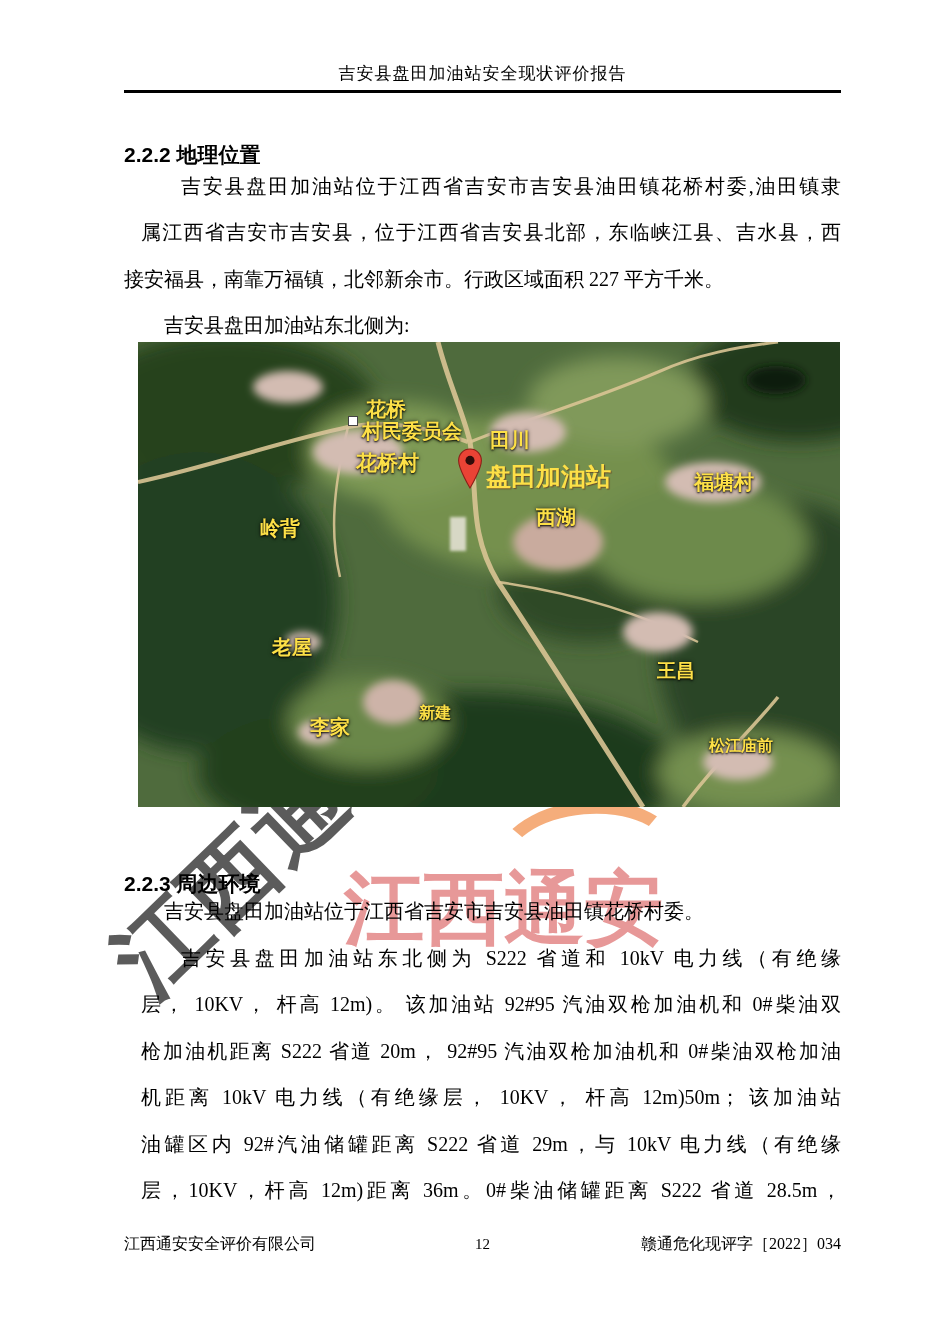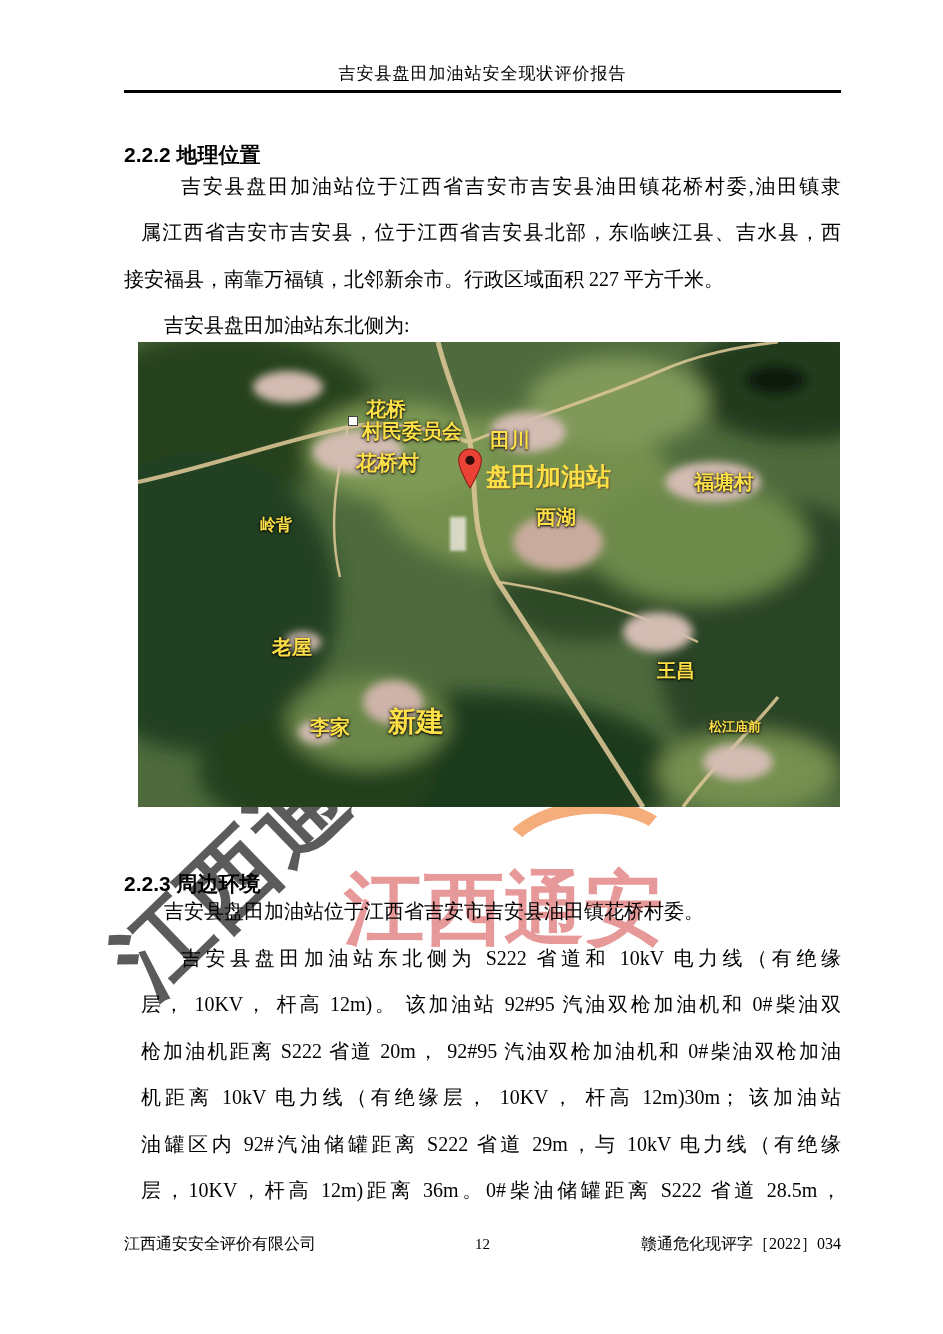--- a/index.html
+++ b/index.html
@@ -150,39 +150,39 @@
     <div class="sq-marker"></div>
 
     <div class="pin-label" style="left:348px;top:118px;">盘田加油站</div>
 
     <div class="map-label" style="left:228px;top:54px;font-size:20px;">花桥</div>
     <div class="map-label" style="left:224px;top:76px;font-size:20px;">村民委员会</div>
     <div class="map-label" style="left:218px;top:107px;font-size:21px;">花桥村</div>
     <div class="map-label" style="left:352px;top:85px;font-size:20px;">田川</div>
     <div class="map-label" style="left:398px;top:162px;font-size:20px;">西湖</div>
     <div class="map-label" style="left:556px;top:127px;font-size:20px;">福塘村</div>
-    <div class="map-label" style="left:122px;top:173px;font-size:16px;">岭背</div>
+    <div class="map-label" style="left:122px;top:173px;font-size:20px;">岭背</div>
     <div class="map-label" style="left:134px;top:292px;font-size:20px;">老屋</div>
     <div class="map-label" style="left:172px;top:372px;font-size:20px;">李家</div>
-    <div class="map-label" style="left:230px;top:361px;font-size:28px;padding-left:20px;">新建</div>
+    <div class="map-label" style="left:261px;top:361px;font-size:16px;padding-left:20px;">新建</div>
     <div class="map-label" style="left:519px;top:316px;font-size:19px;">王昌</div>
-    <div class="map-label" style="left:571px;top:376px;font-size:13px;">松江庙前</div>
+    <div class="map-label" style="left:571px;top:394px;font-size:16px;">松江庙前</div>
   </div>
 
   <div class="sec-heading h-223">2.2.3 周边环境</div>
 
   <div class="para p3">
     <div class="line indent">吉安县盘田加油站位于江西省吉安市吉安县油田镇花桥村委。</div>
   </div>
 
   <div class="para p4">
     <div class="line indent stretch">吉安县盘田加油站东北侧为 S222 省道和 10kV 电力线（有绝缘</div>
     <div class="line stretch">层， 10KV， 杆高 12m)。 该加油站 92#95 汽油双枪加油机和 0#柴油双</div>
     <div class="line stretch">枪加油机距离 S222 省道 20m， 92#95 汽油双枪加油机和 0#柴油双枪加油</div>
-    <div class="line stretch">机距离 10kV 电力线（有绝缘层， 10KV， 杆高 12m)30m； 该加油站</div>
+    <div class="line stretch">机距离 10kV 电力线（有绝缘层， 10KV， 杆高 12m)50m； 该加油站</div>
     <div class="line stretch">油罐区内 92#汽油储罐距离 S222 省道 29m，与 10kV 电力线（有绝缘</div>
     <div class="line stretch">层，10KV，杆高 12m)距离 36m。0#柴油储罐距离 S222 省道 28.5m，</div>
   </div>
 
   <div class="footer">
     <span class="company">江西通安安全评价有限公司</span>
     <span class="pageno">12</span>
     <span class="docno">赣通危化现评字［2022］034</span>
   </div>
 

